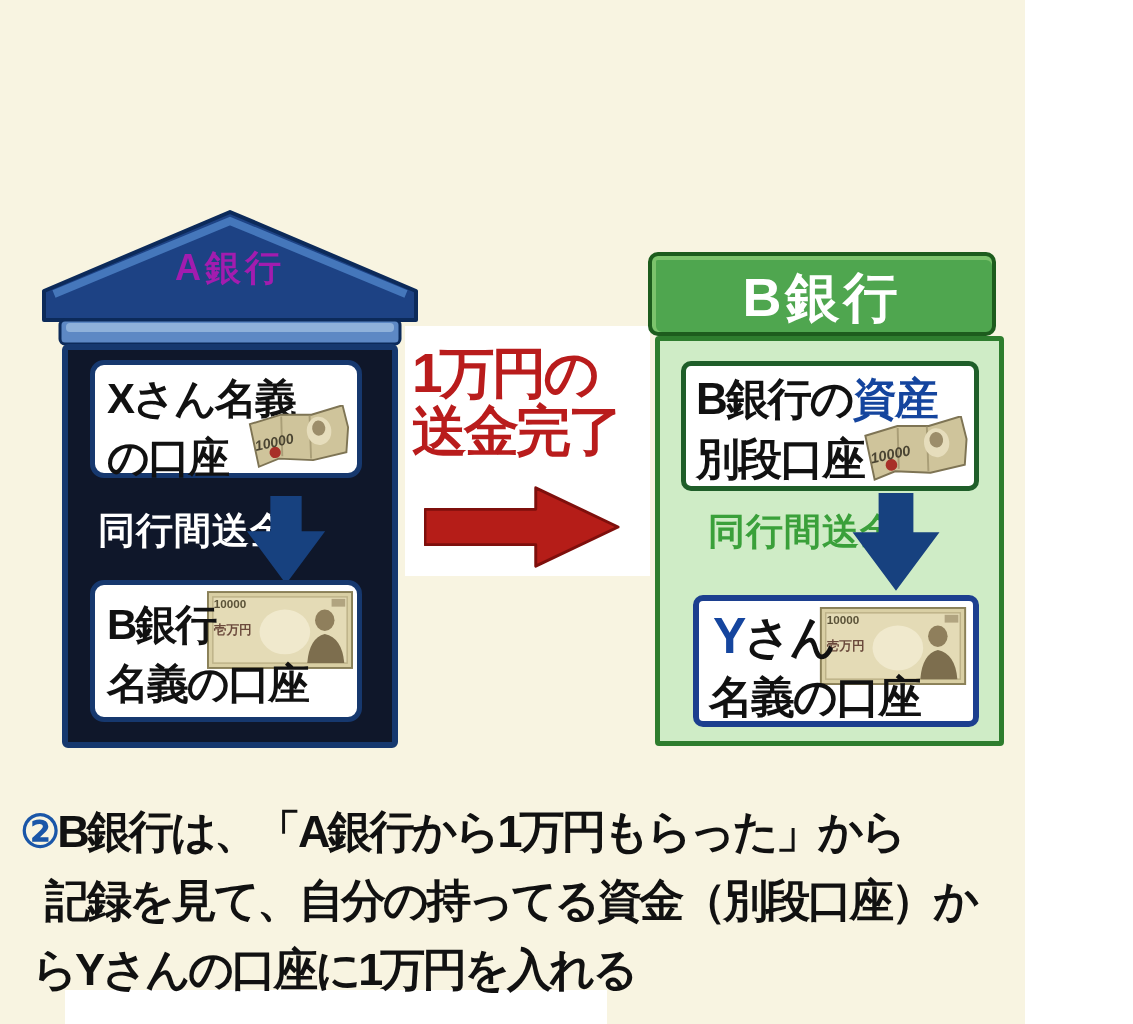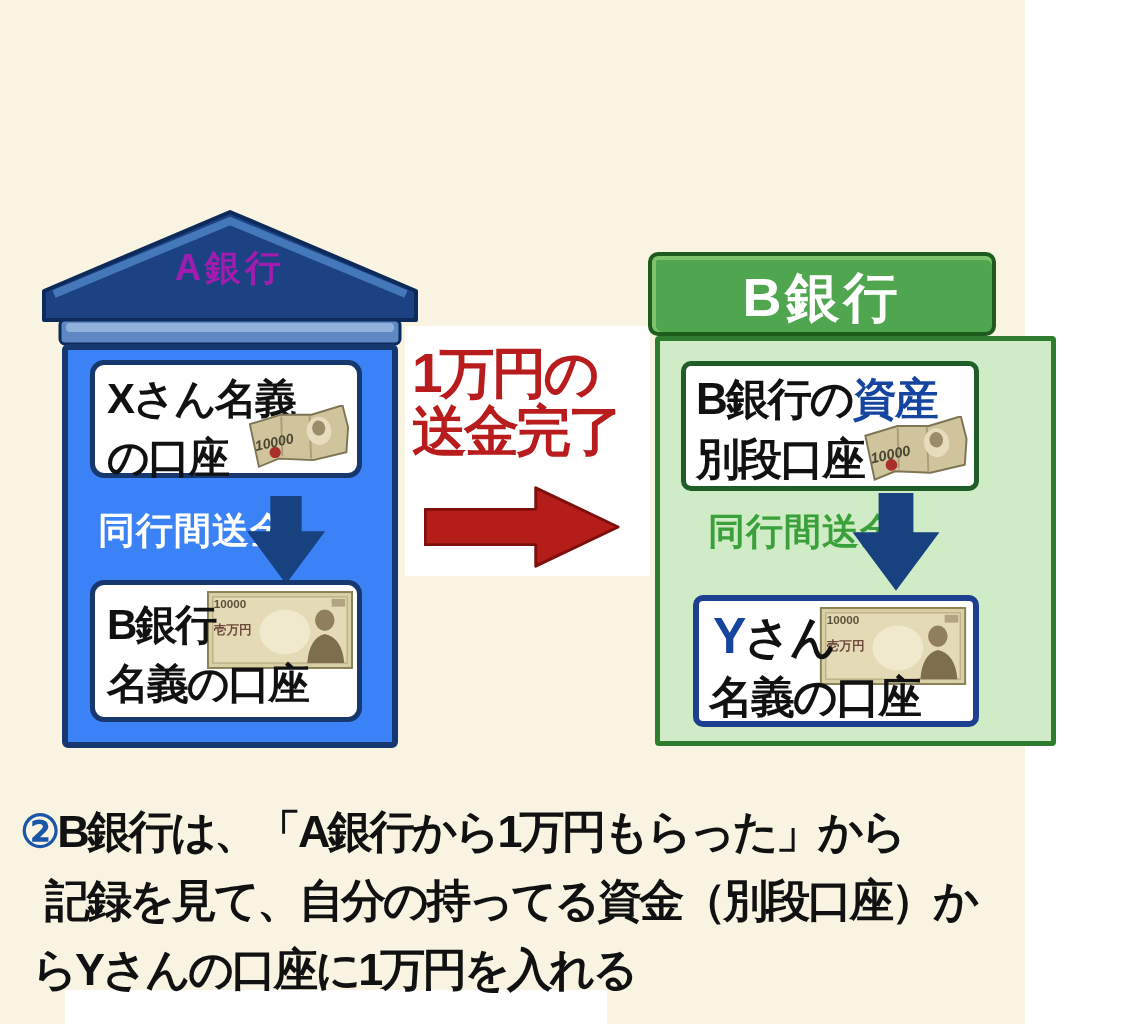--- a/index.html
+++ b/index.html
@@ -26,21 +26,21 @@
   .step2 .caption-line { font-size:45px; line-height:63px; letter-spacing:-3px;margin-top:6px; }
   .step2 .l2 { padding-left:25px; }
   .step2 .l3 { padding-left:12px; }
 
   
   .bank-a { left:40px; top:208px; width:380px; height:545px; }
   .roof-svg { position:absolute; left:0; top:0; width:380px; height:140px; }
   .roof-title { position:absolute; left:0; top:36px; width:380px; text-align:center;
     color:#a21caf; font-size:36px; letter-spacing:4px; }
   .body-a { position:absolute; left:22px; top:136px; width:336px; height:404px;
-    background:#3b82f6; border:6px solid #16386e; border-radius:6px; }
+    background:#0f172a; border:6px solid #16386e; border-radius:6px; }
   .acct { position:absolute; background:#ffffff; }
   .box-a1 { left:22px; top:10px; width:272px; height:118px; border:5px solid #16386e; border-radius:14px; }
   .box-a2 { left:22px; top:230px; width:272px; height:142px; border:5px solid #16386e; border-radius:14px; }
   .acct-text { position:relative; font-size:42px; line-height:51px; letter-spacing:-2px; padding:8px 0 0 12px; white-space:nowrap; }
   .transfer-a { position:absolute; left:30px; top:156px; color:#ffffff; font-size:37px; letter-spacing:1px; white-space:nowrap; }
   .arrow-a { position:absolute; left:178px; top:146px; width:80px; height:90px; }
   .note-crumpled { position:absolute; right:4px; bottom:2px; width:106px; height:66px; }
   .note-flat-a { position:absolute; right:4px; top:6px; width:146px; height:78px; }
 
   
@@ -49,21 +49,21 @@
     letter-spacing:-3px; color:#b91c1c; white-space:nowrap; }
   .red-arrow { left:424px; top:478px; width:198px; height:98px; }
 
   
   .bank-b { left:648px; top:250px; width:350px; height:500px; }
   .header-b { position:absolute; left:0; top:2px; width:348px; height:84px;
     background:#4fa64f; border:4px solid #1d5c1d; border-radius:10px;
     box-shadow: inset 0 4px 0 #7cc36c, inset 4px 0 0 #7cc36c; }
   .header-b-title { position:absolute; left:0; top:12px; width:348px; text-align:center;
     color:#fff; font-size:54px; letter-spacing:4px; }
-  .body-b { position:absolute; left:7px; top:86px; width:401px; height:410px;
+  .body-b { position:absolute; left:7px; top:86px; width:349px; height:410px;
     background:#cfecc6; border:5px solid #2e7d2e; border-radius:4px; }
   .box-b1 { left:21px; top:20px; width:298px; height:130px; border:5px solid #1f5e29; border-radius:10px; }
   .box-b1 .acct-text { font-size:44px; line-height:54px; padding:6px 0 0 10px; }
   .blue-word { color:#15459e; }
   .transfer-b { position:absolute; left:48px; top:166px; color:#3aa03a; font-size:37px; letter-spacing:1px; white-space:nowrap; }
   .arrow-b { position:absolute; left:190px; top:152px; width:92px; height:100px; }
   .box-b2 { left:33px; top:254px; width:286px; height:132px; border:6px solid #1c3f8f; border-radius:10px; }
   .box-b2 .line1 { position:relative; padding:8px 0 0 14px; font-size:46px; line-height:54px; letter-spacing:-2px; white-space:nowrap; }
   .box-b2 .line1 .y-initial { color:#15459e; font-size:50px; }
   .box-b2 .line2 { position:relative; padding:4px 0 0 10px; font-size:44px; letter-spacing:-2px; white-space:nowrap; }

